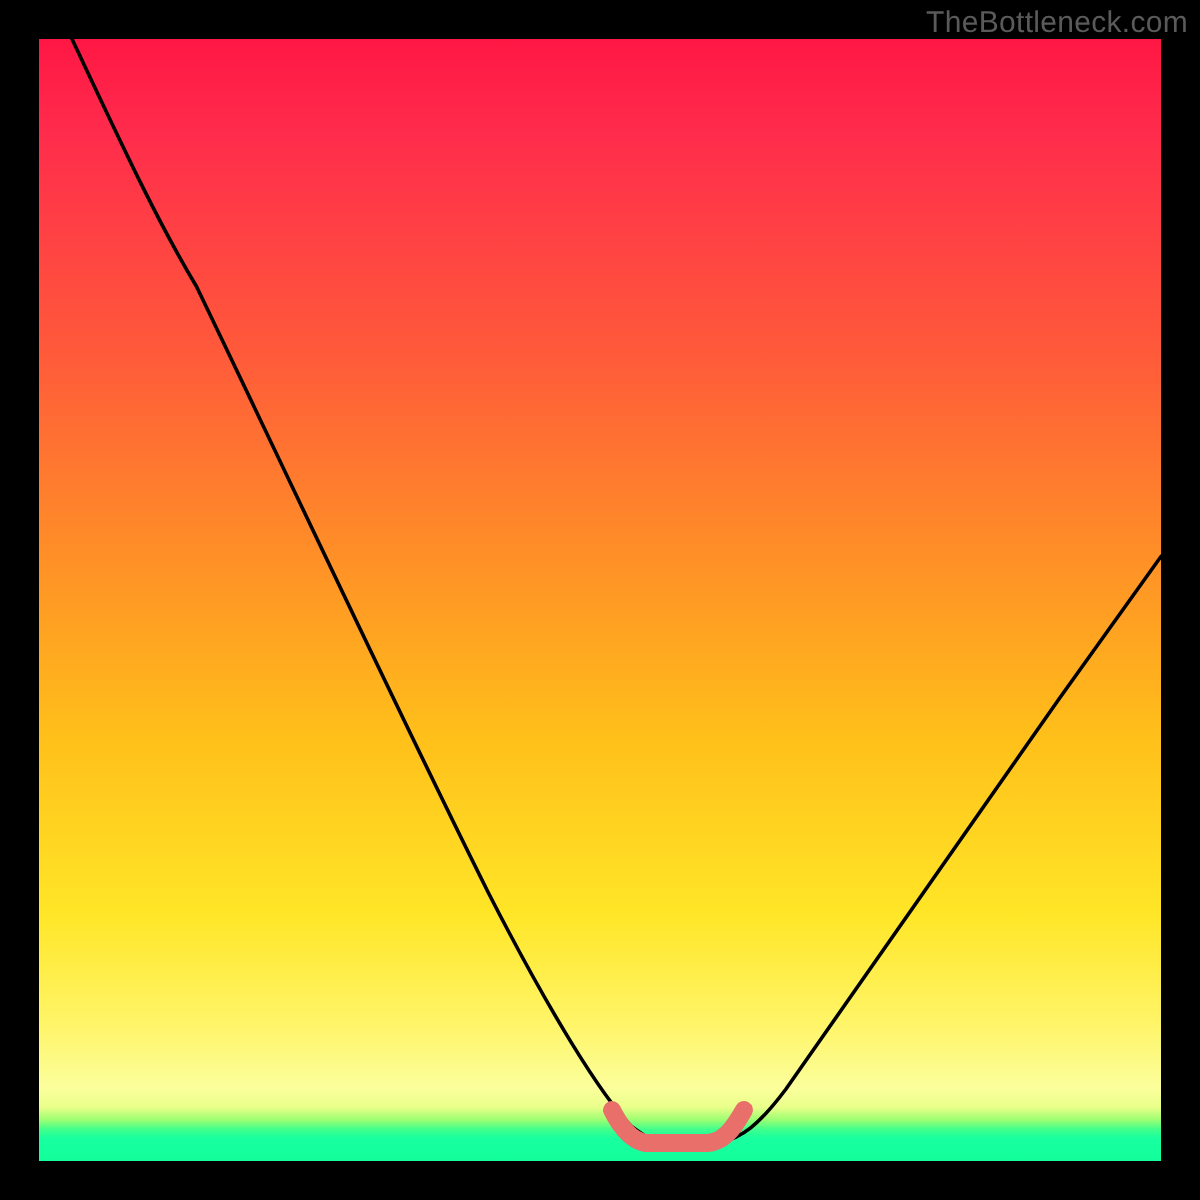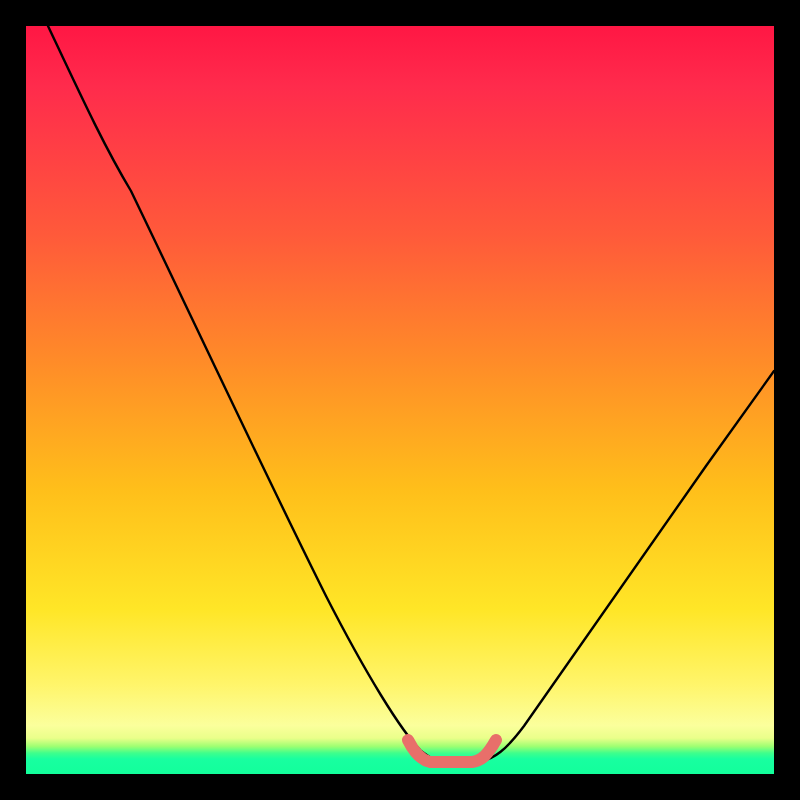--- a/index.html
+++ b/index.html
@@ -85,13 +85,14 @@
                C 540 640, 610 540, 680 440
                C 710 398, 735 363, 748 345" fill="none" stroke="#000" stroke-width="2.4" stroke-linecap="round"></path>
 
       <path d="M 382 714
                C 388 726, 395 734, 404 736
                L 446 736
                C 456 735, 462 728, 470 714" fill="none" stroke="#e86f6a" stroke-width="12" stroke-linecap="round"></path>
     </svg>
   </div>
 
+  <div class="watermark">TheBottleneck.com</div>
 </div>
 
 </body></html>

